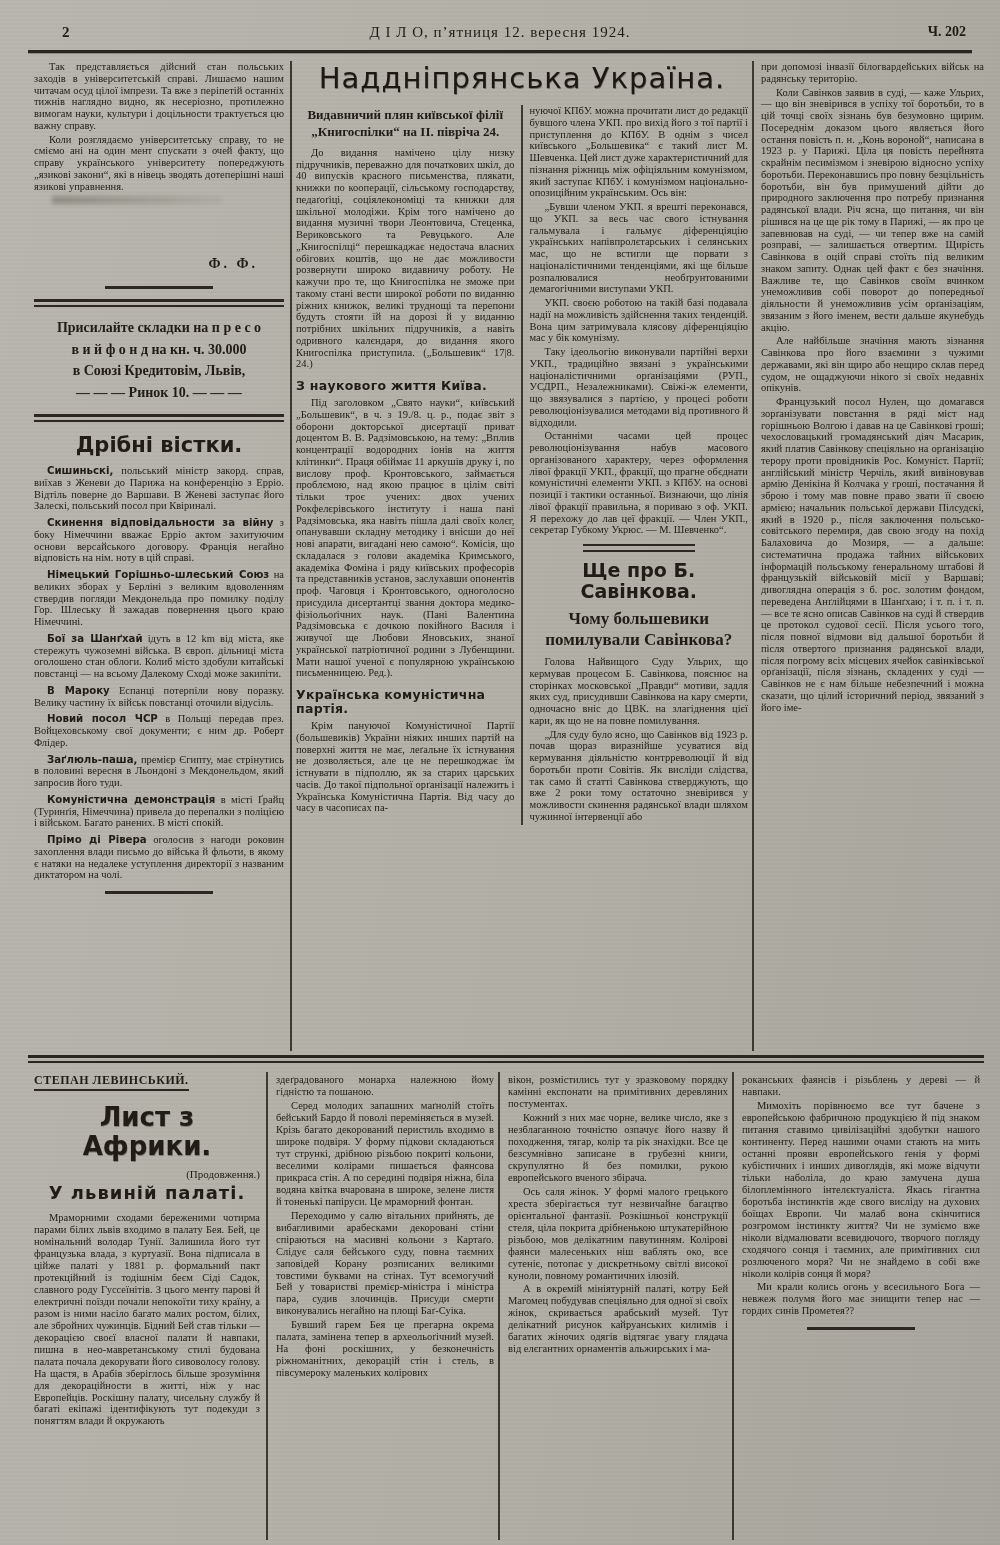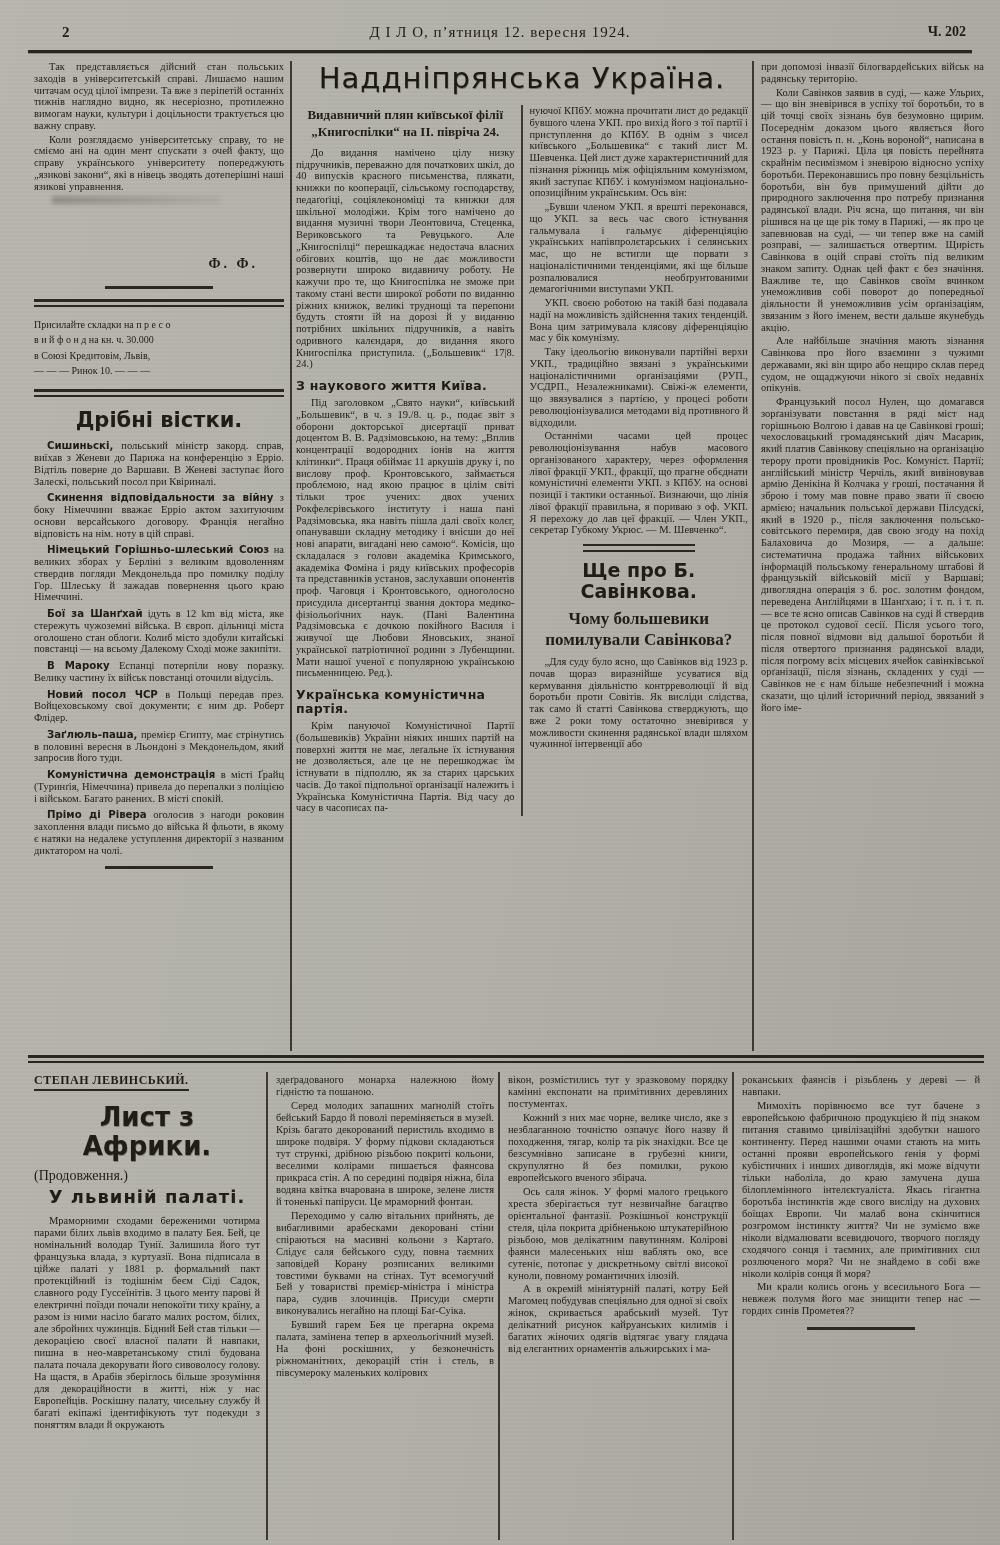--- a/index.html
+++ b/index.html
@@ -46,36 +46,36 @@
   .h-sub{font-family:"DejaVu Sans","Liberation Sans",sans-serif;font-weight:bold;font-size:12.5px;margin:9px 0 4px 0;letter-spacing:.3px;}
   .h-dribni{font-family:"DejaVu Sans","Liberation Sans",sans-serif;font-weight:bold;font-size:21px;text-align:center;margin:12px 0 8px 0;}
   .h-savinkov{font-family:"DejaVu Sans","Liberation Sans",sans-serif;font-weight:bold;font-size:19px;text-align:center;margin:8px 0 5px 0;}
   .h-savinkov-sub{font-weight:bold;font-size:17px;text-align:center;margin:0 6px 6px 6px;line-height:1.25;}
 
   .signature{text-align:right;padding-right:26px;font-size:14px;letter-spacing:3px;margin-top:52px;font-weight:bold;}
   .smudge{height:8px;width:68%;margin:4px 0 0 18px;background:linear-gradient(90deg,rgba(45,40,33,.28),rgba(45,40,33,.05));filter:blur(2px);}
   .bar-short{width:108px;height:3px;background:#2c2721;margin:10px auto;}
   .bar-double-short{width:112px;height:4px;border-top:2px solid #2c2721;border-bottom:2px solid #2c2721;margin:8px auto;}
   .double-rule{height:3px;border-top:3px solid #2c2721;border-bottom:2px solid #2c2721;margin:6px 0;}
-  .appeal-text{font-weight:normal;font-size:10px;line-height:1.55;padding:4px 0;}
+  .appeal-text{font-weight:bold;font-size:14px;line-height:1.55;text-align:center;padding:4px 0;}
   .news-item{margin:0 0 5px 0;text-align:justify;text-indent:13px;}
   .news-item .lead{font-weight:bold;font-family:"DejaVu Sans","Liberation Sans",sans-serif;font-size:10.2px;}
 
   .rule-heavy{border-top:3px solid #29251f;border-bottom:2px solid #29251f;height:3px;margin:4px 16px 0 28px;}
 
   
   .feuilleton{display:flex;margin:9px 18px 0 30px;height:468px;overflow:hidden;}
   .fcol{font-size:10.5px;line-height:1.14;}
   .f1{flex:0 0 226px;padding:2px 6px 0 4px;}
   .f2{flex:0 0 218px;border-left:2px solid #3d3830;padding:2px 4px 0 8px;}
   .f3{flex:0 0 220px;border-left:2px solid #3d3830;padding:2px 4px 0 8px;}
   .f4{flex:1 1 auto;border-left:2px solid #3d3830;padding:2px 2px 0 8px;}
   .byline{font-weight:bold;font-size:12px;letter-spacing:.5px;border-bottom:2px solid #2c2721;display:inline-block;padding-bottom:1px;}
   .f-title{font-family:"DejaVu Sans","Liberation Sans",sans-serif;font-weight:bold;font-size:26px;text-align:center;margin:12px 0 6px 0;text-shadow:.5px .5px 0 rgba(0,0,0,.3);}
-  .f-note{text-align:left;font-size:14px;margin:0 0 3px 0;}
+  .f-note{text-align:right;font-size:11px;margin:0 0 3px 0;}
   .f-sub{font-family:"DejaVu Sans","Liberation Sans",sans-serif;font-weight:bold;font-size:18px;text-align:center;letter-spacing:1px;margin:0 0 8px 0;}
 </style>
 </head>
 <body>
 
 <div class="page">
 
   <header class="masthead">
     <span class="pageno">2</span>
     <span class="mtitle">Д І Л О,  п’ятниця 12. вересня 1924.</span>
@@ -129,20 +129,21 @@
         </div>
         <div class="mcol c3 col">
           <p class="para noindent">нуючої КПбУ. можна прочитати лист до редакції бувшого члена УКП. про вихід його з тої партії і приступлення до КПбУ. В однім з чисел київського „Большевика“ є такий лист М. Шевченка. Цей лист дуже характеристичний для пізнання ріжниць між офіціяльним комунізмом, який заступає КПбУ. і комунізмом національно-опозиційним українським. Ось він:</p>
           <p class="para">„Бувши членом УКП. я врешті переконався, що УКП. за весь час свого істнування гальмувала і гальмує діференціяцію українських напівпролєтарських і селянських мас, що не встигли ще порвати з націоналістичними тенденціями, які ще більше розпалювалися необґрунтованими демагогічними виступами УКП.</p>
           <p class="para">УКП. своєю роботою на такій базі подавала надії на можливість здійснення таких тенденцій. Вона цим затримувала клясову діференціяцію мас у бік комунізму.</p>
           <p class="para">Таку ідеольогію виконували партійні верхи УКП., традиційно звязані з українськими націоналістичними орґанізаціями (РУП., УСДРП., Незалежниками). Свіжі-ж елементи, що звязувалися з партією, у процесі роботи революціонізувалися методами від противного й відходили.</p>
           <p class="para">Останніми часами цей процес революціонізування набув масового організованого характеру, через оформлення лівої фракції УКП., фракції, що прагне обєднати комуністичні елементи УКП. з КПбУ. на основі позиції і тактики останньої. Визнаючи, що лінія лівої фракції правильна, я пориваю з оф. УКП. Я перехожу до лав цеї фракції. — Член УКП., секретар Губкому Укрюс. — М. Шевченко“.</p>
           <div class="bar-double-short"></div>
           <h2 class="h-savinkov">Ще про Б. Савінкова.</h2>
           <h4 class="h-savinkov-sub">Чому большевики помилували Савінкова?</h4>
+          <p class="para">Голова Найвищого Суду Ульрих, що кермував процесом Б. Савінкова, пояснює на сторінках московської „Правди“ мотиви, задля яких суд, присудивши Савінкова на кару смерти, одночасно вніс до ЦВК. на злагіднення цієї кари, як що не на повне помилування.</p>
           <p class="para">„Для суду було ясно, що Савінков від 1923 р. почав щораз виразнійше усуватися від кермування діяльністю контрреволюції й від боротьби проти Совітів. Як висліди слідства, так само й статті Савінкова стверджують, що вже 2 роки тому остаточно зневірився у можливости скинення радянської влади шляхом чужинної інтервенції або</p>
         </div>
       </div>
     </div>
 
     <div class="vrule"></div>
 
     <div class="col col4">
       <p class="para noindent">при допомозі інвазії білогвардейських військ на радянську територію.</p>
       <p class="para">Коли Савінков заявив в суді, — каже Ульрих, — що він зневірився в успіху тої боротьби, то в цій точці своїх зізнань був безумовно щирим. Посереднім доказом цього являється його остання повість п. н. „Конь вороной“, написана в 1923 р. у Парижі. Ціла ця повість перейнята скрайнім песимізмом і зневірою відносно успіху боротьби. Переконавшись про повну безцільність боротьби, він був примушений дійти до природного заключення про потребу признання радянської влади. Річ ясна, що питання, чи він рішився на це ще рік тому в Парижі, — як про це запевнював на суді, — чи тепер вже на самій розправі, — залишається отвертим. Щирість Савінкова в оцій справі стоїть під великим знаком запиту. Однак цей факт є без значіння. Важливе те, що Савінков своїм вчинком унеможливив собі поворот до попередньої діяльности й унеможливив усім орґанізаціям, звязаним з його іменем, вести дальше якунебудь акцію.</p>

